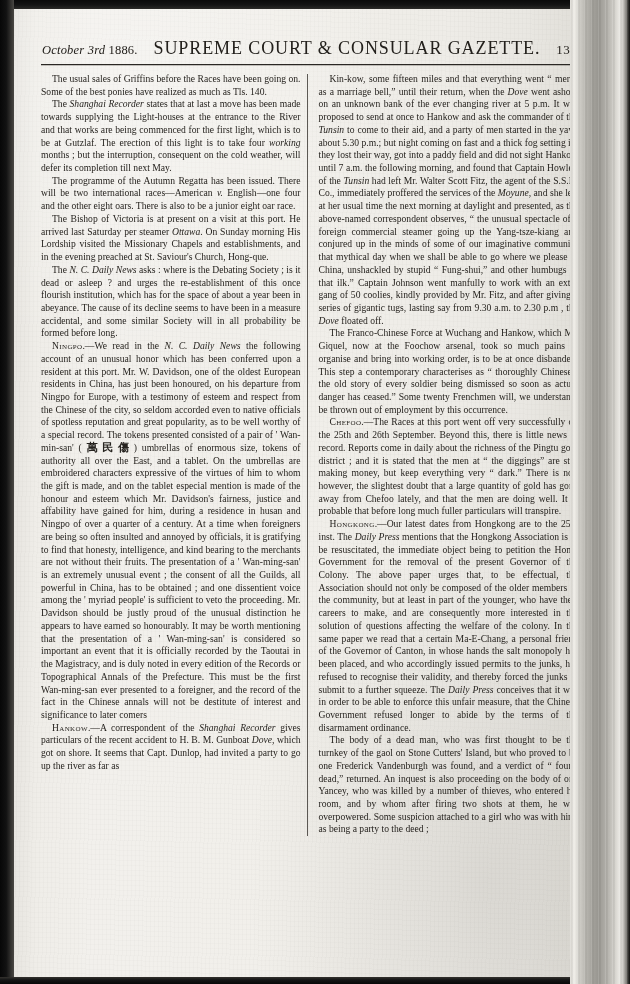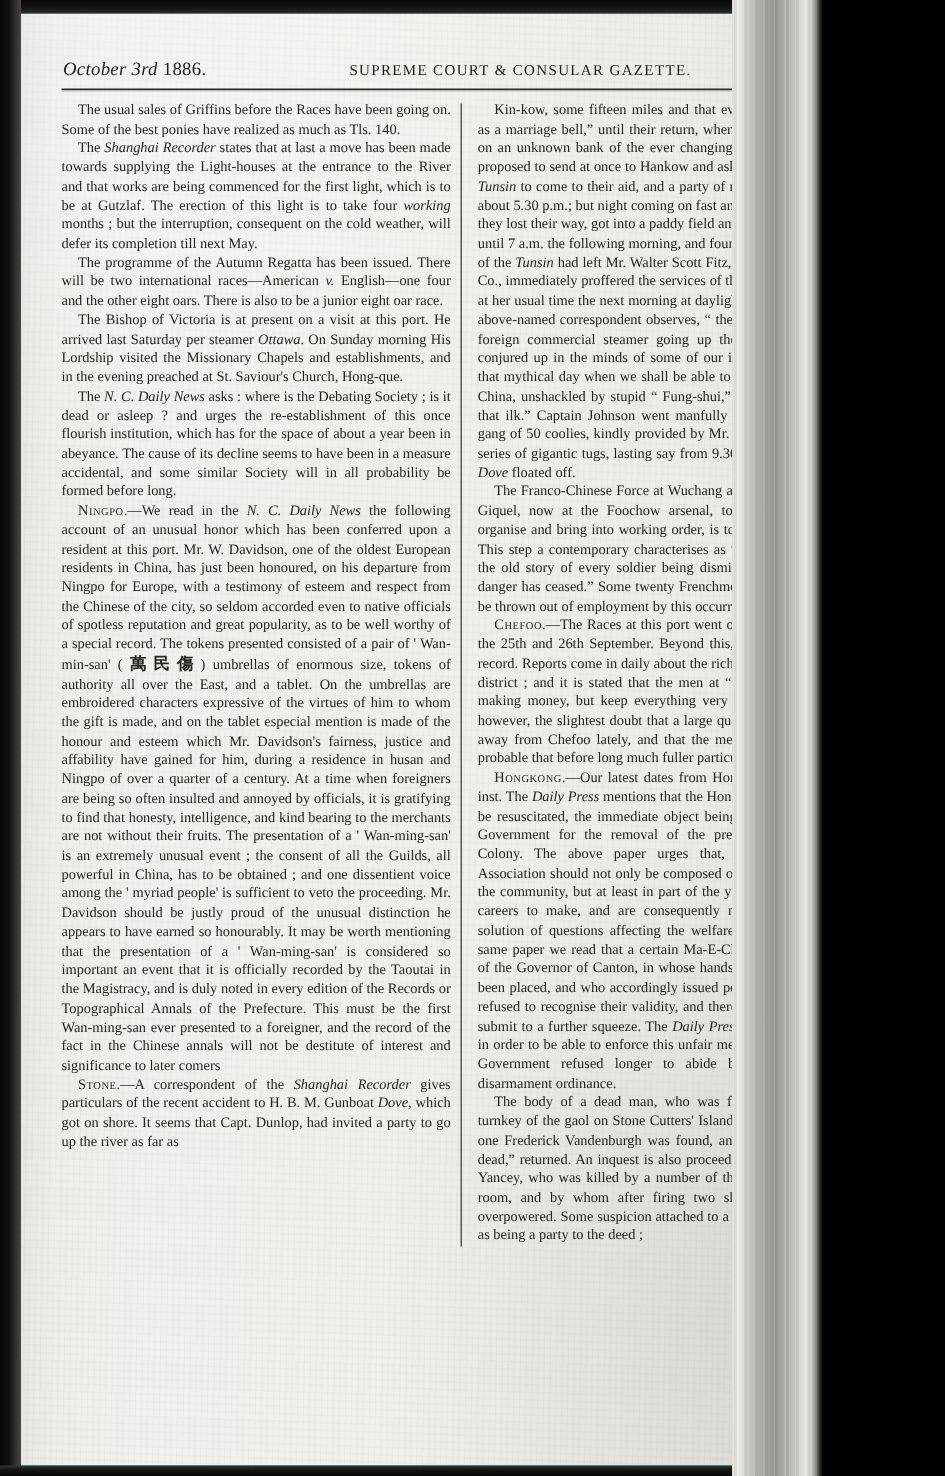--- a/index.html
+++ b/index.html
@@ -2,24 +2,24 @@
 <html><head>
 <meta charset="utf-8">
 <style>
   html, body {
     margin: 0;
     padding: 0;
     background: #000;
   }
   #page {
     position: relative;
-    width: 548px;
+    width: 630px;
     height: 984px;
     overflow: hidden;
-    background: #0ea5e9;
+    background: #737373;
     font-family: "Liberation Serif", "DejaVu Serif", serif;
   }
 
   
   #sheet {
     position: absolute;
     left: 14px;
     top: 9px;
     width: 556px;
     height: 968px;
@@ -103,21 +103,21 @@
     width: 535px;
     margin-left: 12px;
   }
   #issue-date {
     font-size: 12.5px;
     letter-spacing: 0.2px;
     white-space: nowrap;
   }
   #issue-date .mo { font-style: italic; }
   #gazette-title {
-    font-size: 10px;
+    font-size: 18px;
     letter-spacing: 0.9px;
     white-space: nowrap;
   }
   #page-number {
     font-size: 13px;
     letter-spacing: 0.4px;
   }
   #rule {
     width: 537px;
     margin-left: 11px;
@@ -204,21 +204,21 @@
     <div id="rule"></div>
 
     <div id="columns">
       <div class="column" id="col-left">
           <p class="para">The usual sales of Griffins before the Races have been going on. Some of the best ponies have realized as much as Tls. 140.</p>
           <p class="para">The <i>Shanghai Recorder</i> states that at last a move has been made towards supplying the Light-houses at the entrance to the River and that works are being commenced for the first light, which is to be at Gutzlaf. The erection of this light is to take four <i>working</i> months ; but the interruption, consequent on the cold weather, will defer its completion till next May.</p>
           <p class="para">The programme of the Autumn Regatta has been issued. There will be two international races—American <i>v.</i> English—one four and the other eight oars. There is also to be a junior eight oar race.</p>
           <p class="para">The Bishop of Victoria is at present on a visit at this port. He arrived last Saturday per steamer <i>Ottawa</i>. On Sunday morning His Lordship visited the Missionary Chapels and establishments, and in the evening preached at St. Saviour's Church, Hong-que.</p>
           <p class="para">The <i>N. C. Daily News</i> asks : where is the Debating Society ; is it dead or asleep ? and urges the re-establishment of this once flourish institution, which has for the space of about a year been in abeyance. The cause of its decline seems to have been in a measure accidental, and some similar Society will in all probability be formed before long.</p>
           <p class="para"><span class="dateline">Ningpo</span>.—We read in the <i>N. C. Daily News</i> the following account of an unusual honor which has been conferred upon a resident at this port. Mr. W. Davidson, one of the oldest European residents in China, has just been honoured, on his departure from Ningpo for Europe, with a testimony of esteem and respect from the Chinese of the city, so seldom accorded even to native officials of spotless reputation and great popularity, as to be well worthy of a special record. The tokens presented consisted of a pair of ' Wan-min-san' ( <span class="cjk">萬民傷</span>) umbrellas of enormous size, tokens of authority all over the East, and a tablet. On the umbrellas are embroidered characters expressive of the virtues of him to whom the gift is made, and on the tablet especial mention is made of the honour and esteem which Mr. Davidson's fairness, justice and affability have gained for him, during a residence in husan and Ningpo of over a quarter of a century. At a time when foreigners are being so often insulted and annoyed by officials, it is gratifying to find that honesty, intelligence, and kind bearing to the merchants are not without their fruits. The presentation of a ' Wan-ming-san' is an extremely unusual event ; the consent of all the Guilds, all powerful in China, has to be obtained ; and one dissentient voice among the ' myriad people' is sufficient to veto the proceeding. Mr. Davidson should be justly proud of the unusual distinction he appears to have earned so honourably. It may be worth mentioning that the presentation of a ' Wan-ming-san' is considered so important an event that it is officially recorded by the Taoutai in the Magistracy, and is duly noted in every edition of the Records or Topographical Annals of the Prefecture. This must be the first Wan-ming-san ever presented to a foreigner, and the record of the fact in the Chinese annals will not be destitute of interest and significance to later comers</p>
-          <p class="para"><span class="dateline">Stone</span>.—A correspondent of the <i>Shanghai Recorder</i> gives particulars of the recent accident to H. B. M. Gunboat <i>Dove</i>, which got on shore. It seems that Capt. Dunlop, had invited a party to go up the river as far as</p>
+          <p class="para"><span class="dateline">Hankow</span>.—A correspondent of the <i>Shanghai Recorder</i> gives particulars of the recent accident to H. B. M. Gunboat <i>Dove</i>, which got on shore. It seems that Capt. Dunlop, had invited a party to go up the river as far as</p>
         </div>
       <div id="col-divider"></div>
       <div class="column" id="col-right">
           <p class="para">Kin-kow, some fifteen miles and that everything went “ merry as a marriage bell,” until their return, when the <i>Dove</i> went ashore on an unknown bank of the ever changing river at 5 p.m. It was proposed to send at once to Hankow and ask the commander of the <i>Tunsin</i> to come to their aid, and a party of men started in the yawl about 5.30 p.m.; but night coming on fast and a thick fog setting in, they lost their way, got into a paddy field and did not sight Hankow until 7 a.m. the following morning, and found that Captain Howlett of the <i>Tunsin</i> had left Mr. Walter Scott Fitz, the agent of the S.S.N. Co., immediately proffered the services of the <i>Moyune</i>, and she left at her usual time the next morning at daylight and presented, as the above-named correspondent observes, “ the unusual spectacle of a foreign commercial steamer going up the Yang-tsze-kiang and conjured up in the minds of some of our imaginative community that mythical day when we shall be able to go where we please in China, unshackled by stupid “ Fung-shui,” and other humbugs of that ilk.” Captain Johnson went manfully to work with an extra gang of 50 coolies, kindly provided by Mr. Fitz, and after giving a series of gigantic tugs, lasting say from 9.30 a.m. to 2.30 p.m , the <i>Dove</i> floated off.</p>
           <p class="para">The Franco-Chinese Force at Wuchang and Hankow, which Mr. Giquel, now at the Foochow arsenal, took so much pains to organise and bring into working order, is to be at once disbanded. This step a contemporary characterises as “ thoroughly Chinese ; the old story of every soldier being dismissed so soon as actual danger has ceased.” Some twenty Frenchmen will, we understand, be thrown out of employment by this occurrence.</p>
           <p class="para"><span class="dateline">Chefoo</span>.—The Races at this port went off very successfully on the 25th and 26th September. Beyond this, there is little news to record. Reports come in daily about the richness of the Pingtu gold district ; and it is stated that the men at “ the diggings” are still making money, but keep everything very “ dark.” There is not, however, the slightest doubt that a large quantity of gold has gone away from Chefoo lately, and that the men are doing well. It is probable that before long much fuller particulars will transpire.</p>
           <p class="para"><span class="dateline">Hongkong</span>.—Our latest dates from Hongkong are to the 25th inst. The <i>Daily Press</i> mentions that the Hongkong Association is to be resuscitated, the immediate object being to petition the Home Government for the removal of the present Governor of the Colony. The above paper urges that, to be effectual, the Association should not only be composed of the older members of the community, but at least in part of the younger, who have their careers to make, and are consequently more interested in the solution of questions affecting the welfare of the colony. In the same paper we read that a certain Ma-E-Chang, a personal friend of the Governor of Canton, in whose hands the salt monopoly has been placed, and who accordingly issued permits to the junks, has refused to recognise their validity, and thereby forced the junks to submit to a further squeeze. The <i>Daily Press</i> conceives that it was in order to be able to enforce this unfair measure, that the Chinese Government refused longer to abide by the terms of the disarmament ordinance.</p>
           <p class="para">The body of a dead man, who was first thought to be the turnkey of the gaol on Stone Cutters' Island, but who proved to be one Frederick Vandenburgh was found, and a verdict of “ found dead,” returned. An inquest is also proceeding on the body of one Yancey, who was killed by a number of thieves, who entered his room, and by whom after firing two shots at them, he was overpowered. Some suspicion attached to a girl who was with him, as being a party to the deed ;</p>
         </div>
     </div>

